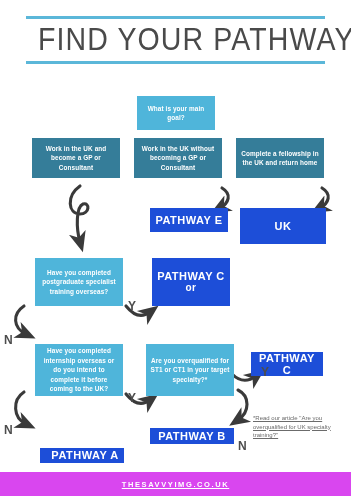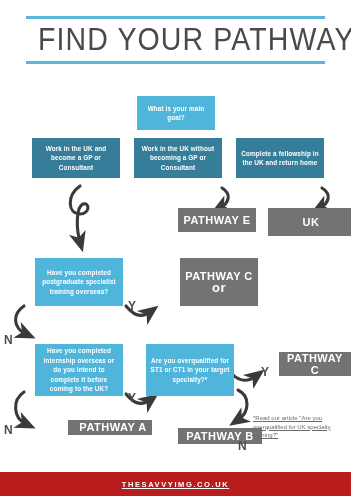--- a/index.html
+++ b/index.html
@@ -54,30 +54,29 @@
     letter-spacing:.1px;
   }
   .opt{             
     background:#357D99;
     font-size:6.4px;
     line-height:9.5px;
     font-weight:700;
     letter-spacing:.1px;
   }
   .pw{              
-    background:#737373;
+    background:#1d4ed8;
     font-family:"Liberation Sans Narrow","Liberation Sans",sans-serif;
     font-size:11px;
     line-height:12.5px;
     font-weight:700;
     letter-spacing:.5px;
     transform:none;
-    margin-left:28px;
-  }
-  .pw .sm{font-size:13px;display:block;}
+  }
+  .pw .sm{font-size:10px;display:block;}
 
   
   .lbl{
     position:absolute;
     font-family:"Liberation Sans Narrow","Liberation Sans",sans-serif;
     font-size:12px;
     font-weight:700;
     color:#4D4D4D;
     line-height:12px;
   }
@@ -92,21 +91,21 @@
     font-size:6px;
     line-height:8.6px;
     color:#6B6B6B;
     text-decoration:underline;
     text-align:left;
   }
 
   
   .footer{
     position:absolute;left:0;bottom:0;width:351px;height:24px;
-    background:#b91c1c;
+    background:#d946ef;
     display:flex;align-items:center;justify-content:center;
   }
   .footer span{
     color:#ffffff;
     font-size:7.5px;
     font-weight:700;
     letter-spacing:1.6px;
     text-decoration:underline;
   }
 </style>
@@ -159,21 +158,21 @@
   <div class="box opt" style="left:134px;top:138px;width:88px;height:40px;">
     <span>Work in the UK without becoming a GP or Consultant</span>
   </div>
   <div class="box opt" style="left:236px;top:138px;width:88px;height:40px;">
     <span>Complete a fellowship in the UK and return home</span>
   </div>
 
   <div class="box pw" style="left:150px;top:208px;width:78px;height:24px;">
     <span>PATHWAY E</span>
   </div>
-  <div class="box pw" style="left:240px;top:208px;width:86px;height:28px;flex-direction:column;">
+  <div class="box pw" style="left:240px;top:208px;width:86px;height:36px;flex-direction:column;">
     <span>UK</span>
   </div>
 
   <div class="box q" style="left:35px;top:258px;width:88px;height:48px;">
     <span>Have you completed postgraduate specialist training overseas?</span>
   </div>
   <div class="box pw" style="left:152px;top:258px;width:78px;height:48px;flex-direction:column;">
     <span>PATHWAY C</span>
     <span class="sm">or</span>
   </div>
@@ -185,21 +184,21 @@
   <div class="box q" style="left:146px;top:344px;width:88px;height:52px;">
     <span>Are you overqualified for ST1 or CT1 in your target specialty?*</span>
   </div>
   <div class="box pw" style="left:251px;top:352px;width:72px;height:24px;">
     <span>PATHWAY C</span>
   </div>
 
   <div class="lbl" style="left:4px;top:334px;">N</div>
   <div class="lbl" style="left:261px;top:366px;">Y</div>
 
-  <div class="box pw" style="left:40px;top:420px;width:84px;height:15px;padding-left:10px;">
+  <div class="box pw" style="left:40px;top:448px;width:84px;height:15px;padding-left:10px;">
     <span>PATHWAY A</span>
   </div>
   <div class="box pw" style="left:150px;top:428px;width:84px;height:16px;">
     <span>PATHWAY B</span>
   </div>
 
   <div class="lbl" style="left:4px;top:424px;">N</div>
   <div class="lbl" style="left:128px;top:392px;">Y</div>
   <div class="lbl" style="left:238px;top:440px;">N</div>
 

